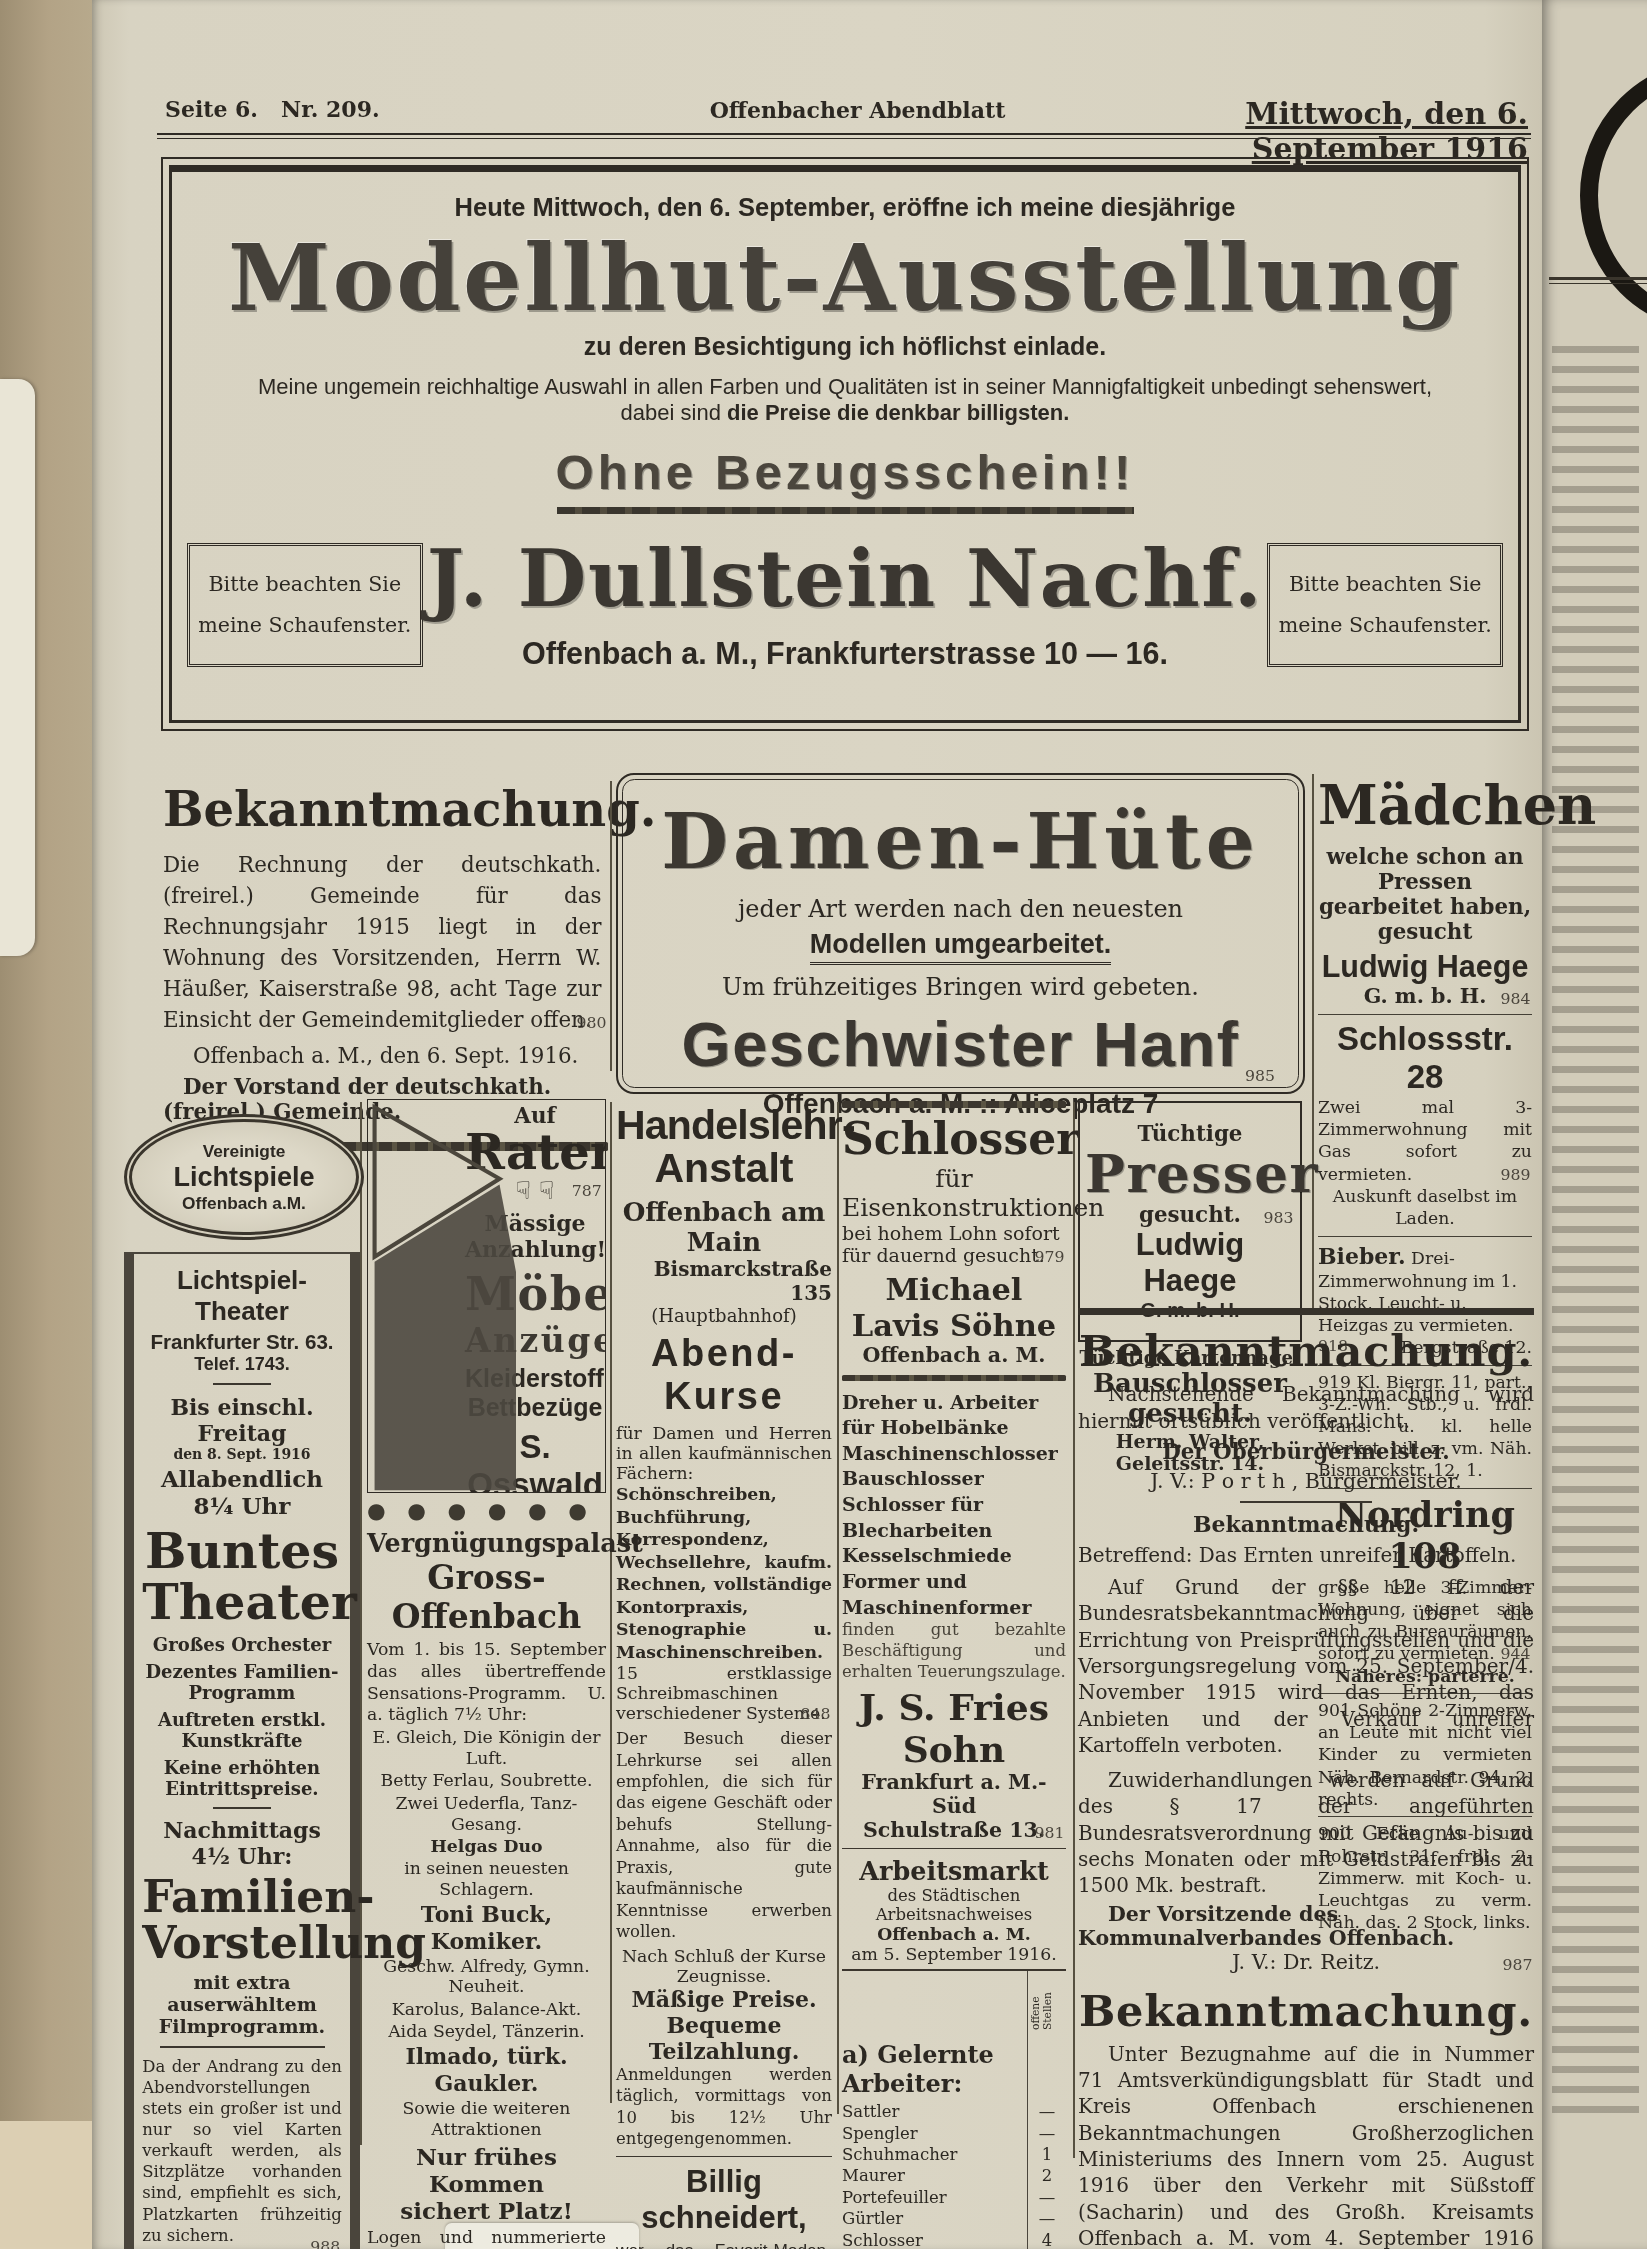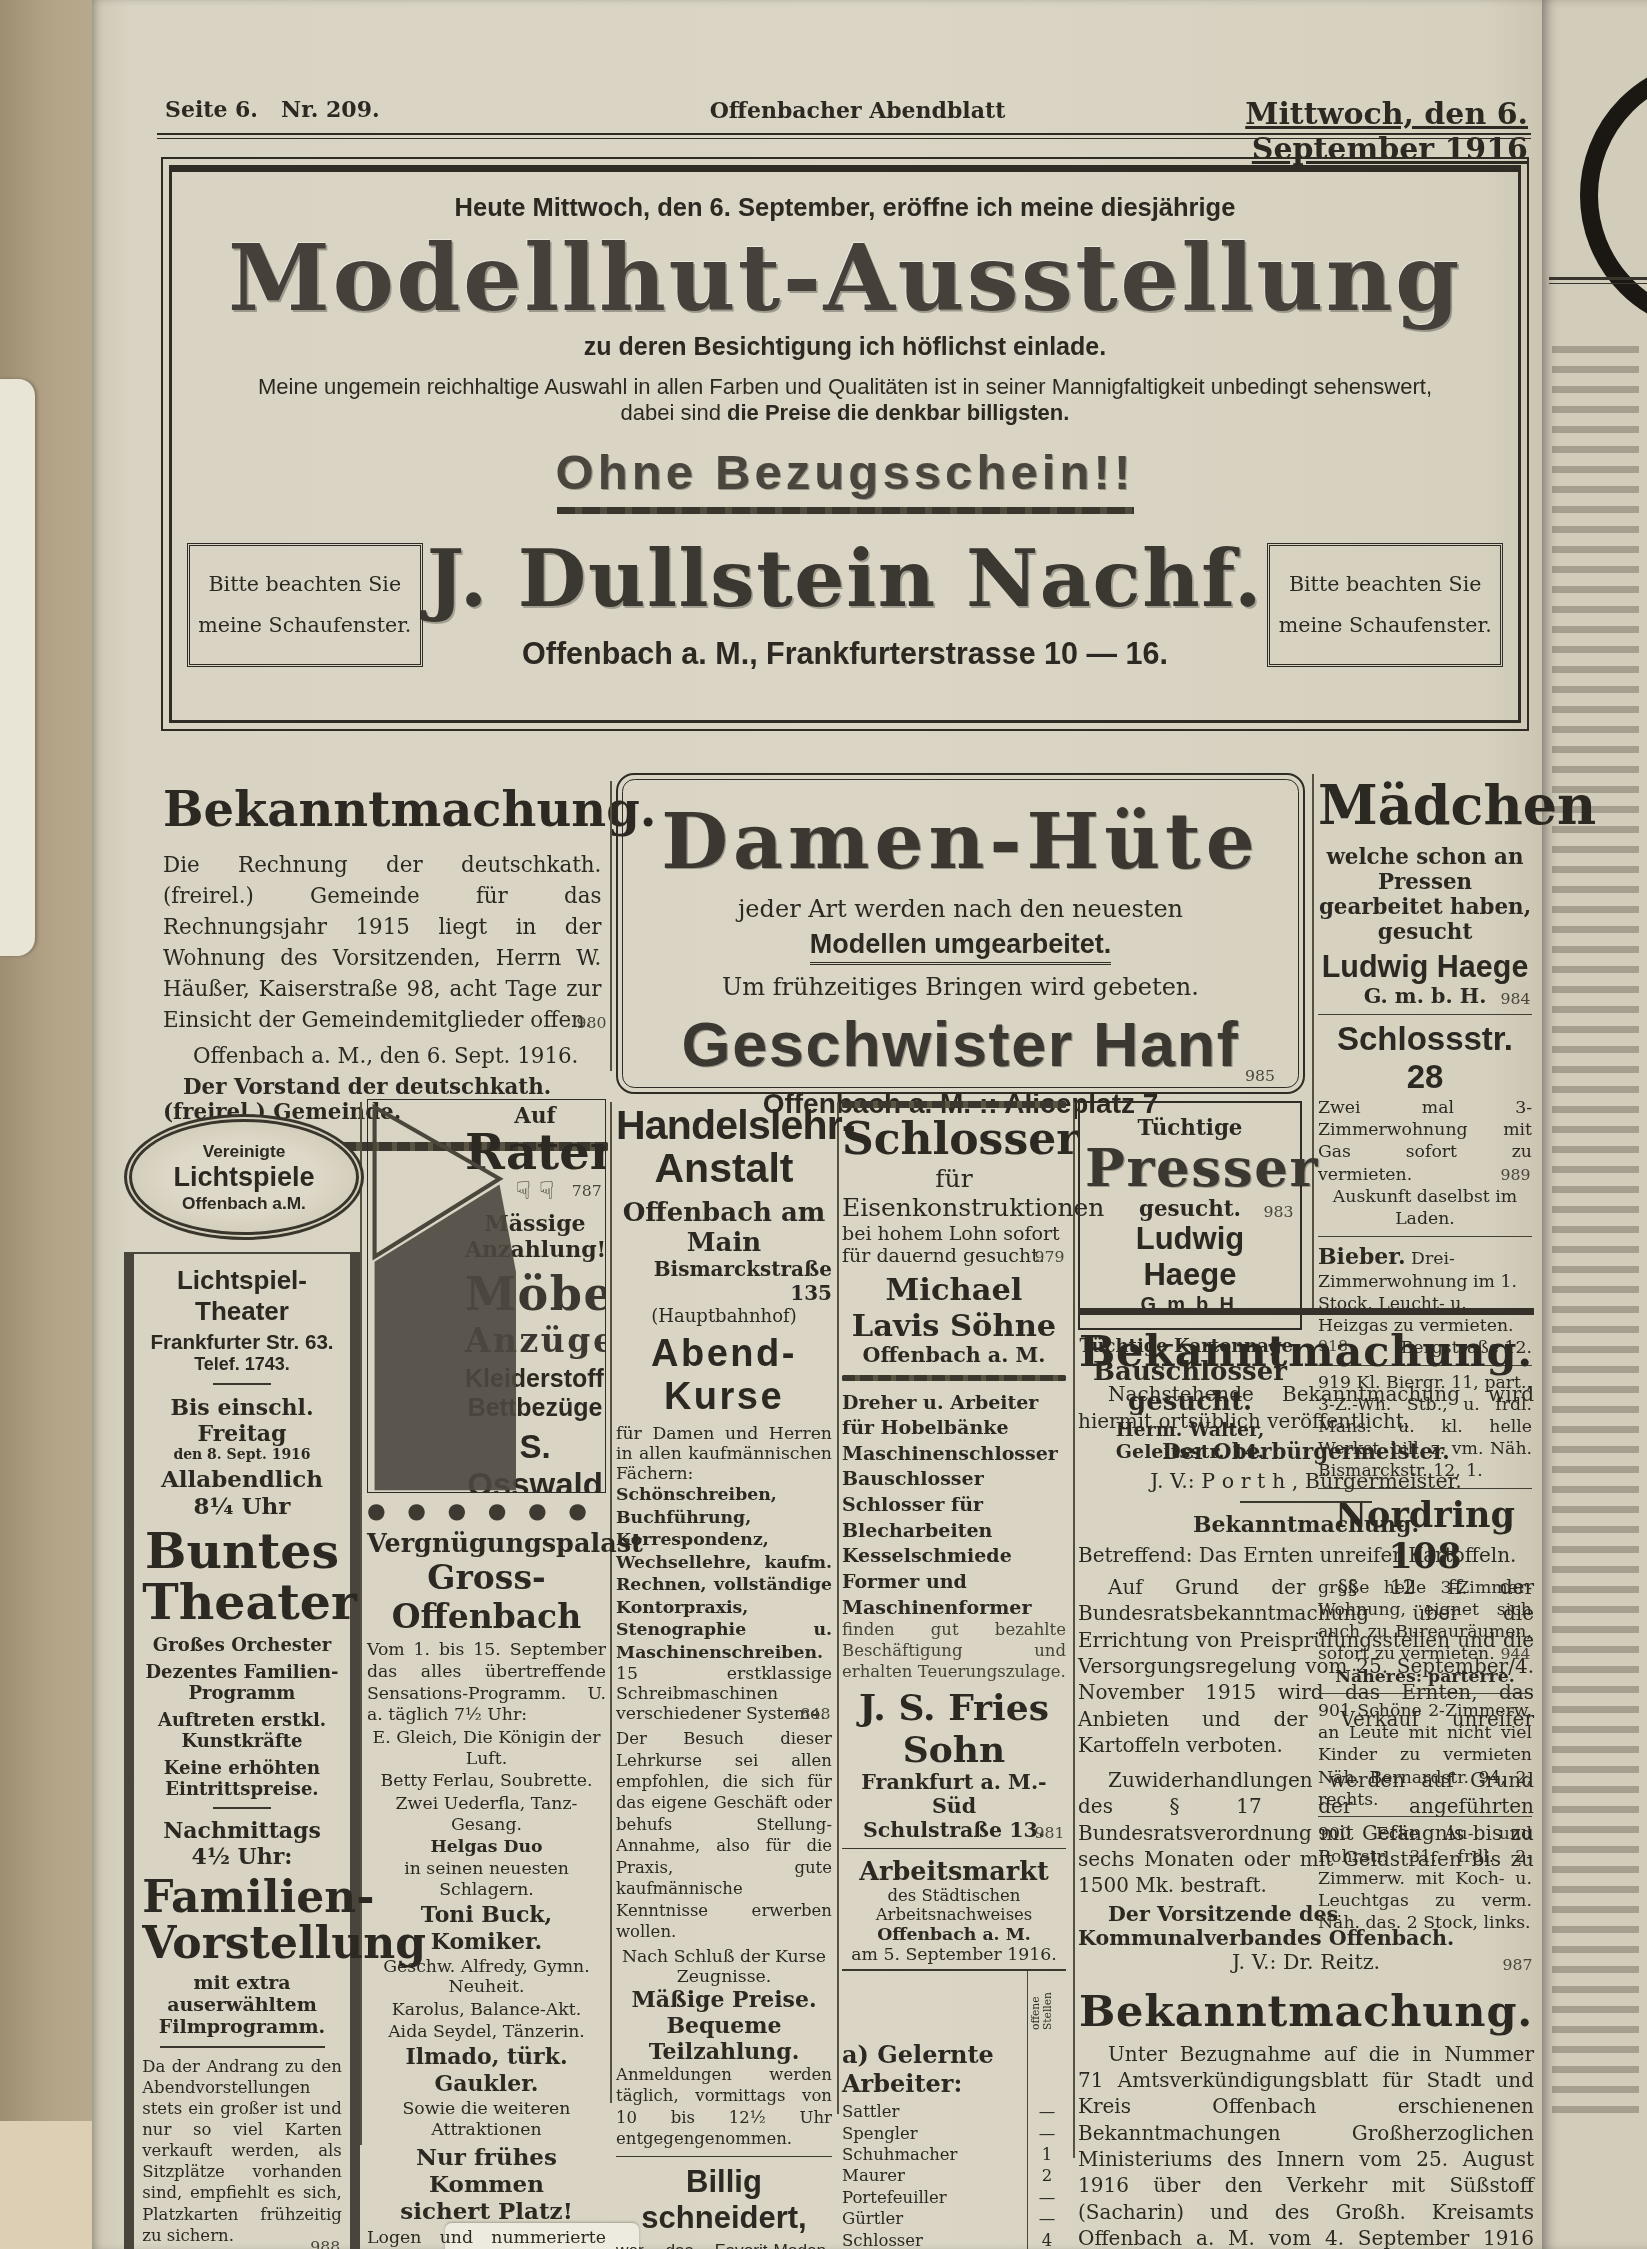--- a/index.html
+++ b/index.html
@@ -64,21 +64,21 @@
   .prog .list-item:nth-child(4){font-weight:700;}
   .jobs .list-item{font-size:19px;font-weight:700;line-height:1.35;text-align:left;}
   .am-table{position:relative;border-top:2.5px double #3b362e;padding-top:3.3px;}
   .am-valcol{position:absolute;right:0;top:0;bottom:0;width:38px;border-left:1.6px solid #4a453c;}
   .am-head{position:absolute;right:3.3px;top:1.6px;height:58px;width:33px;}
   .rot{writing-mode:vertical-rl;transform:rotate(180deg);font-size:10.7px;line-height:1.1;display:block;height:58px;}
   .am-sec{font-weight:700;font-size:24px;margin:8.2px 0 3.3px 0;}
   .am-row{display:flex;font-size:16.5px;line-height:1.3;}
   .am-row .li-label{flex:1;}
   .am-row .li-value{width:38px;text-align:center;}
-  .presserbox{border:2.5px solid #2f2b25;padding:12px 5px;text-align:center;}
+  .presserbox{border:2.5px solid #2f2b25;padding:18px 5px;text-align:center;}
   .hrule2{height:5.8px;background:#35312a;border-bottom:1.6px solid #35312a;margin-bottom:2.5px;}
   .a-title{font-size:43px;font-weight:700;text-align:center;letter-spacing:0.8px;margin:11.5px 0 5px 0;}
   .a-body{font-size:20px;line-height:1.32;text-align:justify;}
   .ind{text-indent:30px;}
   .sig-c{text-align:center;font-weight:700;font-size:21.4px;margin:5px 0;}
 </style>
 </head>
 <body>
 
 <div id="page">

